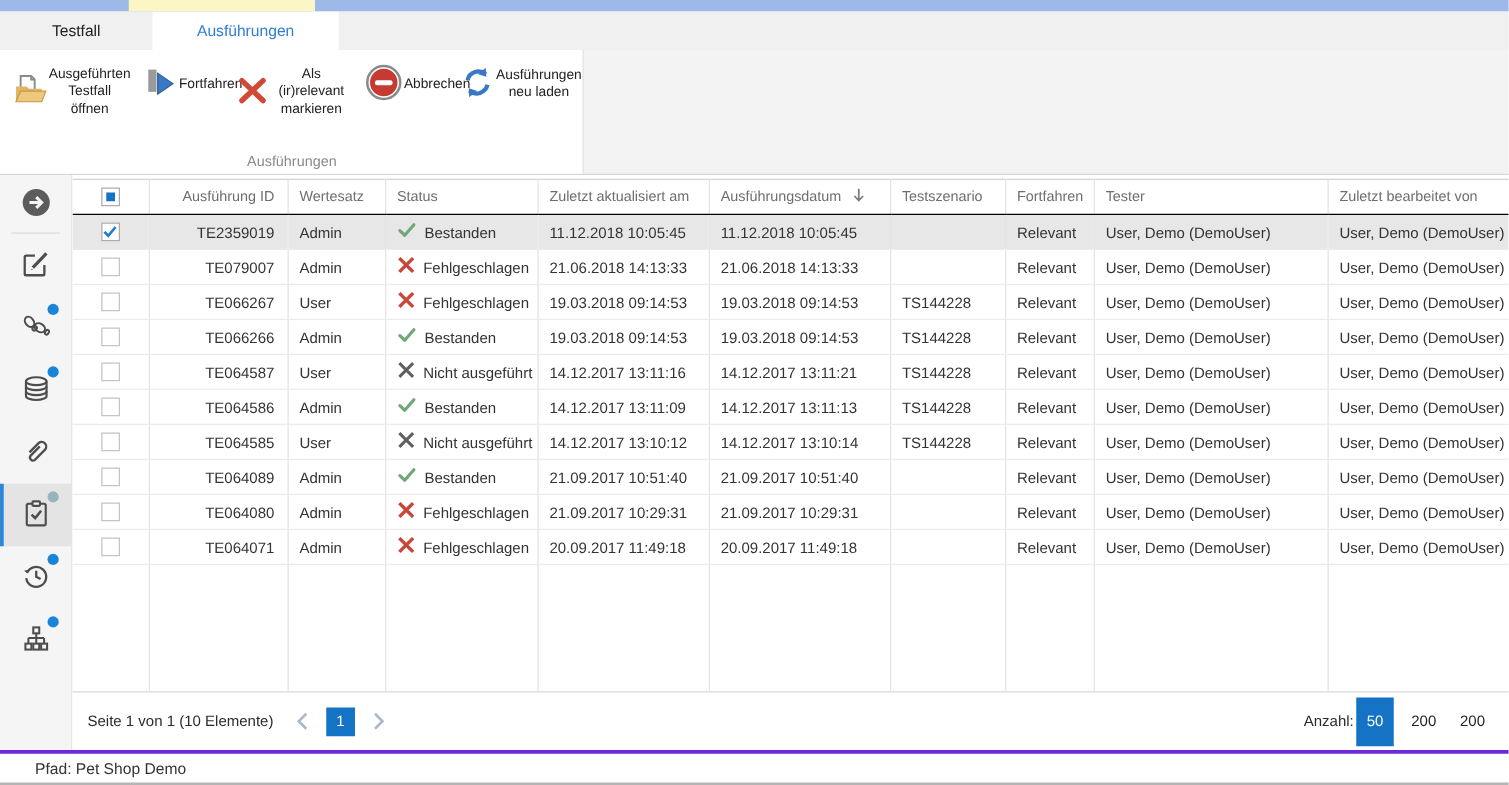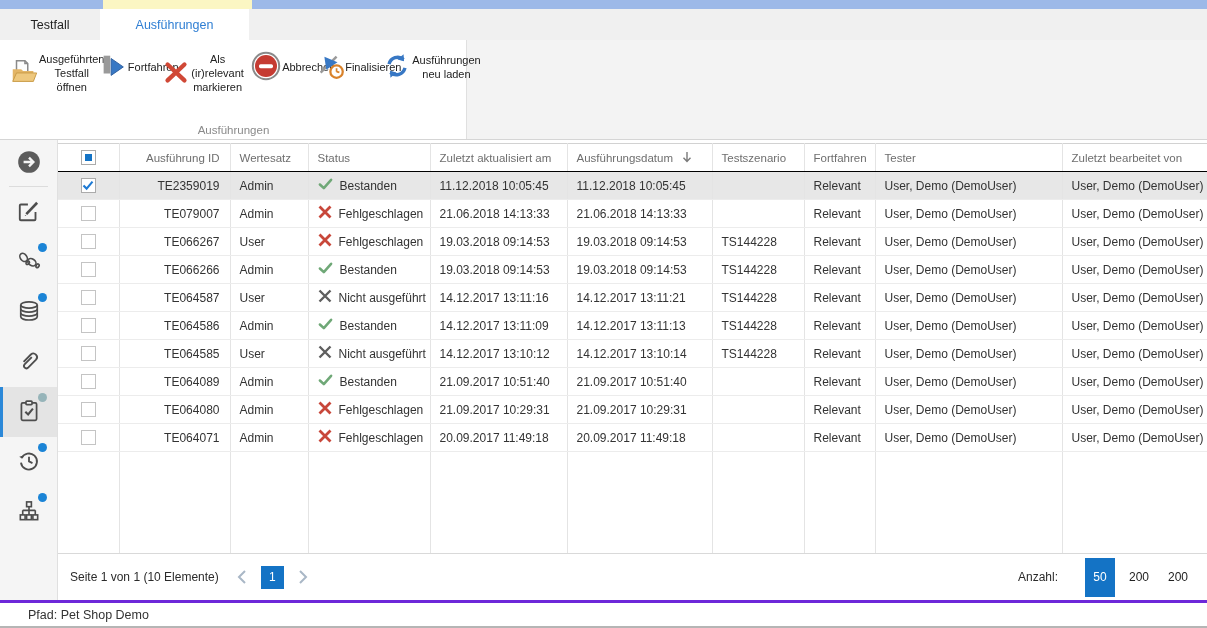--- a/index.html
+++ b/index.html
@@ -6,21 +6,21 @@
   html,body { width:1207px; height:628px; }
   body {
     font-family: "Liberation Sans", sans-serif;
     background:#fff; color:#333; overflow:hidden; position:relative;
     font-size:12px;
   }
   
   .top-strip { height:9px; background:#9db9e8; position:relative; }
   .top-strip .yellow { position:absolute; left:103px; width:149px; top:0; bottom:0; background:#fbf6c3; }
   .tab-bar { height:31px; background:#f0f0f0; display:flex; }
-  .tab { width:100px; display:flex; align-items:center; justify-content:center; font-size:12.5px; color:#222; cursor:default; }
+  .tab { width:122px; display:flex; align-items:center; justify-content:center; font-size:12.5px; color:#222; cursor:default; }
   .tab.active { width:149px; background:#fff; color:#2e7ed3; }
   
   .ribbon { height:100px; background:#f3f3f3; border-bottom:1px solid #d5d5d5; position:relative; }
   .ribbon-group { position:absolute; left:0; top:0; bottom:0; width:467px; background:#fff; border-right:1px solid #e0e0e0; }
   .ribbon-buttons { display:flex; align-items:flex-start; padding:6px 0 0 4px; }
   .rbtn { display:flex; flex-direction:row; align-items:center; padding:4px 5px 2px 5px; min-width:58px; }
   .rbtn .ric { width:32px; height:32px; display:flex; align-items:center; justify-content:center; }
   .rbtn .rlabel { font-size:11px; line-height:1.25; text-align:center; color:#222; margin-top:3px; max-width:90px; }
   .ribbon-group-label { position:absolute; bottom:3px; left:0; width:467px; text-align:center; font-size:11.5px; color:#8a8a8a; }
   
@@ -55,21 +55,21 @@
   .cb { width:15px; height:15px; border:1px solid #ababab; background:#fff; display:inline-flex;
         align-items:center; justify-content:center; vertical-align:middle; }
   .cb.unchecked { border-color:#c4c4c4; }
   .cb.indeterminate::after { content:""; width:7px; height:7px; background:#1473c5; }
   
   .pager { height:47px; border-top:1px solid #d9d9d9; display:flex; align-items:center; padding:0 14px 0 12px; background:#fff; }
   .pager-info { color:#2b2b2b; font-size:12px; }
   .pager-nav { display:flex; align-items:center; gap:12px; margin-left:16px; }
   .page-num { width:23px; height:23px; background:#1473c5; color:#fff; display:flex; align-items:center; justify-content:center; font-size:12px; }
   .chev { display:flex; align-items:center; }
-  .size-group { margin-left:auto; display:flex; align-items:center; gap:25px; }
+  .size-group { margin-left:auto; display:flex; align-items:center; gap:0; }
   .size-label { color:#2b2b2b; margin-right:2px; }
   .size-opt { min-width:30px; height:39px; display:flex; align-items:center; justify-content:center; color:#222; }
   .size-opt.selected { background:#1473c5; color:#fff; }
   
   .status-bar { height:28px; border-top:3px solid #6d28d9; border-bottom:2px solid #b5b5b5;
                 background:#fff; display:flex; align-items:center; padding-left:28px; font-size:12.5px; color:#333; }
 </style>
 </head>
 <body>
 
@@ -115,31 +115,20 @@
         </div>
         <div class="rbtn">
           <span class="ric">
             <svg width="32" height="32" viewBox="0 0 32 32">
      <circle cx="16" cy="16" r="13.2" fill="#fff" stroke="#8a8a8a" stroke-width="2"></circle>
      <circle cx="16" cy="16" r="11" fill="#c53b32"></circle>
      <rect x="9" y="14.2" width="14" height="4" rx="1.6" fill="#fff"></rect>
             </svg>
           </span>
                   <span class="rlabel">Abbrechen</span>
-        </div>
-        <div class="rbtn">
-          <span class="ric">
-            <svg width="30" height="30" viewBox="0 0 32 32">
-     <path d="M6 23 L23 6" stroke="#9a9a9a" stroke-width="2.6"></path>
-     <path d="M10 6 L24 12 L12 20 Z" fill="#3878c4"></path>
-     <circle cx="23" cy="22" r="6.6" fill="#fff" stroke="#d9822b" stroke-width="2.4"></circle>
-     <path d="M23 22 L23 18.4 M23 22 L26 22.8" stroke="#d9822b" stroke-width="1.8" fill="none"></path>
-            </svg>
-          </span>
-                  <span class="rlabel">Finalisieren</span>
         </div>
         <div class="rbtn">
           <span class="ric">
             <svg width="30" height="30" viewBox="0 0 32 32">
      <path d="M7.5 14 A9.5 9.5 0 0 1 23 9" fill="none" stroke="#3878c4" stroke-width="3.6"></path>
      <path d="M23 3.5 L23.5 11 L16.5 9 Z" fill="#3878c4"></path>
      <path d="M24.5 18 A9.5 9.5 0 0 1 9 23" fill="none" stroke="#3878c4" stroke-width="3.6"></path>
      <path d="M9 28.5 L8.5 21 L15.5 23 Z" fill="#3878c4"></path>
             </svg>
           </span>

